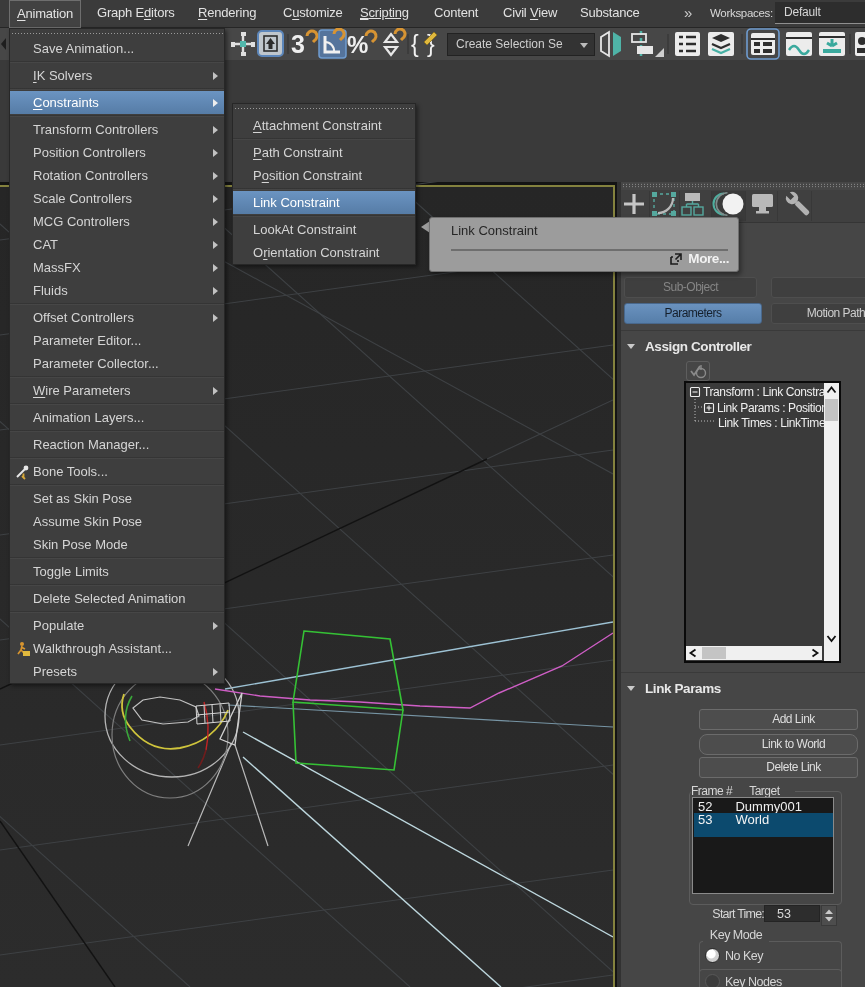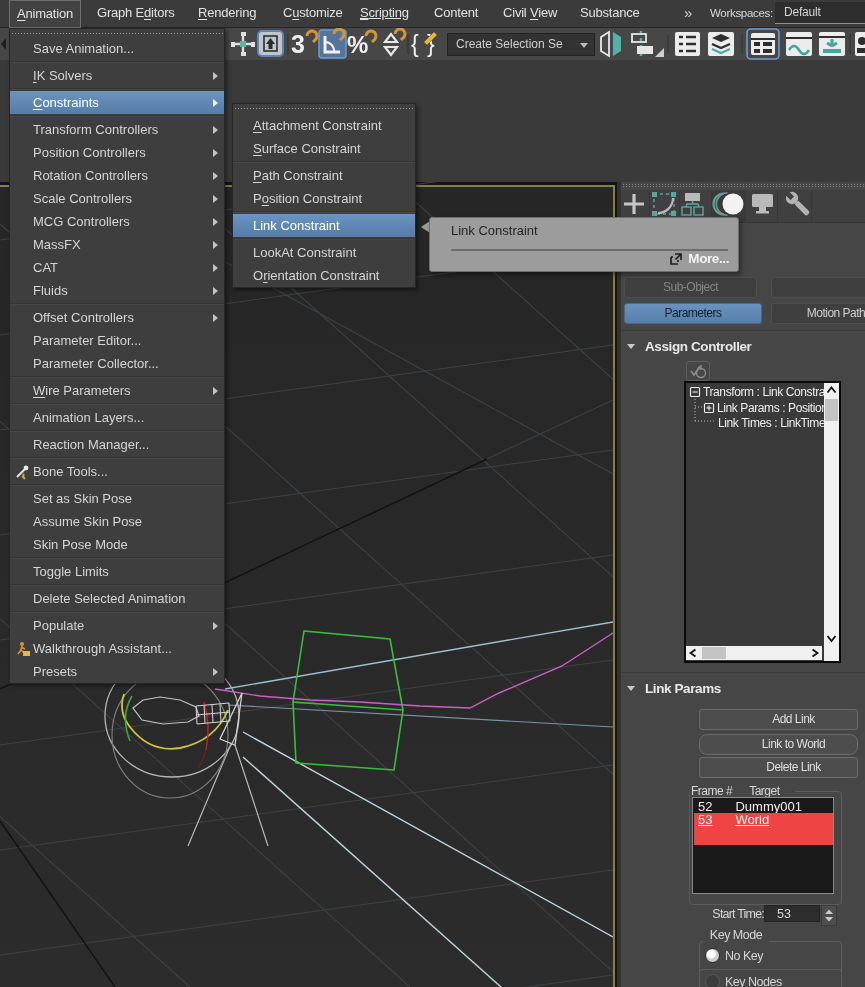--- a/index.html
+++ b/index.html
@@ -325,21 +325,21 @@
 </div>
 <div class="abs" style="left:621px;top:672px;width:244px;height:1px;background:#3a3a3a;"></div>
 <div class="rollhead abs" style="left:627px;top:681px;"><span class="tri"></span>Link Params</div>
 <div class="pbtn cmd abs" style="left:699px;top:709px;width:127px;">Add Link</div>
 <div class="pbtn cmd abs" style="left:699px;top:734px;width:127px;border-radius:8px;">Link to World</div>
 <div class="pbtn cmd abs" style="left:699px;top:757px;width:127px;">Delete Link</div>
 <div id="groupbox" class="abs"></div>
 <div class="abs" style="left:691px;top:784px;width:104px;height:14px;background:#464646;color:#d6d6d6;font-size:12px;letter-spacing:-0.5px;">Frame #<span style="margin-left:17px;">Target</span></div>
 <div id="lpbox" class="abs">
   <div class="abs" style="left:1px;top:2px;width:149px;height:13px;color:#f0f0f0;font-size:13px;line-height:13px;"><span style="margin-left:4px;">52</span><span style="margin-left:23px;">Dummy001</span></div>
-  <div class="abs" style="left:1px;top:15px;width:139px;height:32px;background:#ef4444;color:#f4f4f4;font-size:13px;line-height:14px;text-decoration:underline;"><span style="margin-left:4px;">53</span><span style="margin-left:23px;">World</span></div>
+  <div class="abs" style="left:1px;top:15px;width:139px;height:24px;background:#0c4a6e;color:#f4f4f4;font-size:13px;line-height:14px;"><span style="margin-left:4px;">53</span><span style="margin-left:23px;">World</span></div>
 </div>
 <div class="abs" style="left:692px;top:905px;width:72px;height:19px;color:#d6d6d6;font-size:12.5px;letter-spacing:-0.8px;line-height:19px;text-align:right;">Start Time:</div>
 <div id="spinfield" class="abs">53</div>
 <div id="spinbtns" class="abs">
   <svg width="14" height="19">
       <path d="M3,8 L7,3.5 L11,8 Z M3,11 L7,15.5 L11,11 Z" fill="#c9c9c9"></path>
     </svg>
 </div>
 <div id="kmgroup" class="abs"></div>
 <div class="abs" style="left:703px;top:928px;width:66px;height:14px;background:#464646;color:#d6d6d6;font-size:12.5px;letter-spacing:-0.5px;line-height:14px;text-align:center;">Key Mode</div>
@@ -354,22 +354,22 @@
   <div class="msep"></div>
   <div class="mitem"><u>I</u>K Solvers<span class="sub"></span></div>
   <div class="msep"></div>
   <div class="mitem hl"><u>C</u>onstraints<span class="sub" style="border-left-color:#eee;"></span></div>
   <div class="msep"></div>
   <div class="mitem">Transform Controllers<span class="sub"></span></div>
   <div class="mitem">Position Controllers<span class="sub"></span></div>
   <div class="mitem">Rotation Controllers<span class="sub"></span></div>
   <div class="mitem">Scale Controllers<span class="sub"></span></div>
   <div class="mitem">MCG Controllers<span class="sub"></span></div>
+  <div class="mitem">CAT<span class="sub"></span></div>
   <div class="mitem">MassFX<span class="sub"></span></div>
-  <div class="mitem">CAT<span class="sub"></span></div>
   <div class="mitem">Fluids<span class="sub"></span></div>
   <div class="msep"></div>
   <div class="mitem">Offset Controllers<span class="sub"></span></div>
   <div class="mitem">Parameter Editor...</div>
   <div class="mitem">Parameter Collector...</div>
   <div class="msep"></div>
   <div class="mitem"><u>W</u>ire Parameters<span class="sub"></span></div>
   <div class="msep"></div>
   <div class="mitem">Animation Layers...</div>
   <div class="msep"></div>
@@ -397,21 +397,20 @@
         <circle cx="7" cy="3" r="2" fill="#d8952f"></circle>
         <path d="M7,5 L6,9 L3,13 M6,9 L9,12 M7,6.5 L10,8" stroke="#d8952f" stroke-width="1.7" fill="none"></path>
         <rect x="8" y="10" width="7" height="5" fill="#e0b93e"></rect>
       </svg>
   </div>
   <div class="mitem">Presets<span class="sub"></span></div>
 </div>
 <div id="submenu" class="ddmenu">
   <div class="tear"></div>
   <div class="mitem"><u>A</u>ttachment Constraint</div>
-  <div class="mitem"><u>S</u>urface Constraint</div>
   <div class="msep"></div>
   <div class="mitem"><u>P</u>ath Constraint</div>
   <div class="mitem">P<u>o</u>sition Constraint</div>
   <div class="msep"></div>
   <div class="mitem hl">Link Constraint</div>
   <div class="msep"></div>
   <div class="mitem">LookAt Constraint</div>
   <div class="mitem">O<u>r</u>ientation Constraint</div>
 </div>
 <div id="ttnotch" class="abs"></div>

